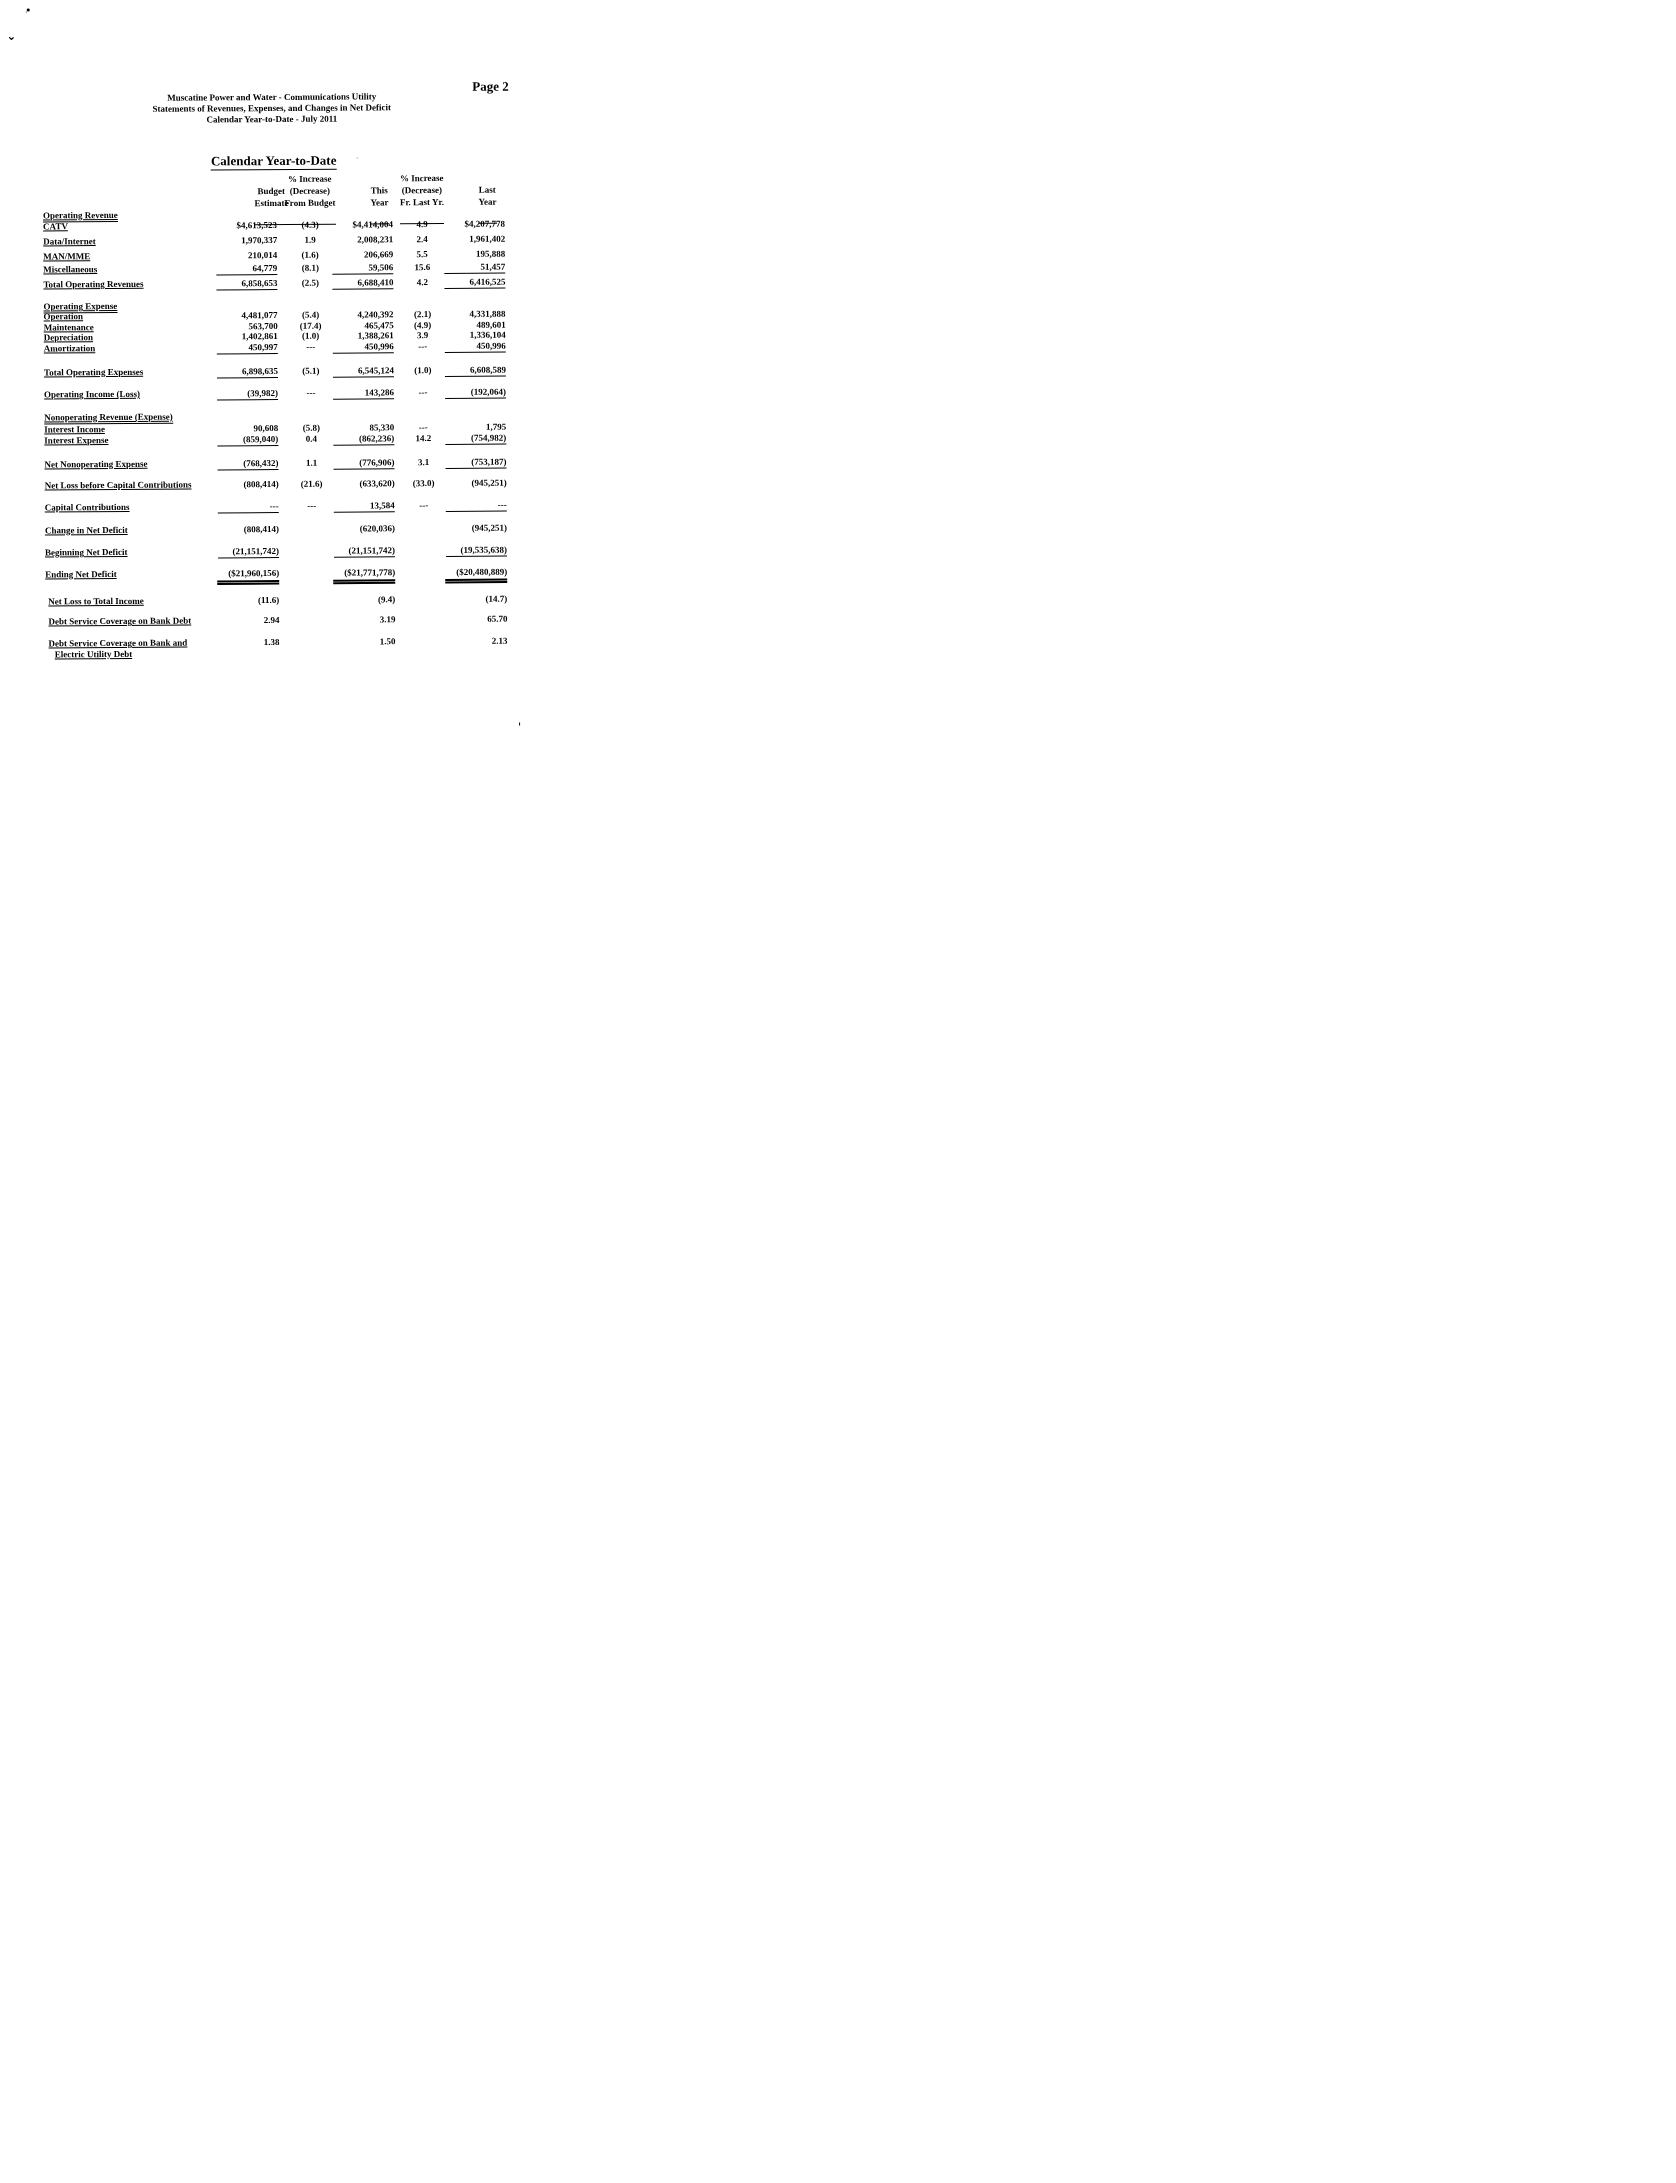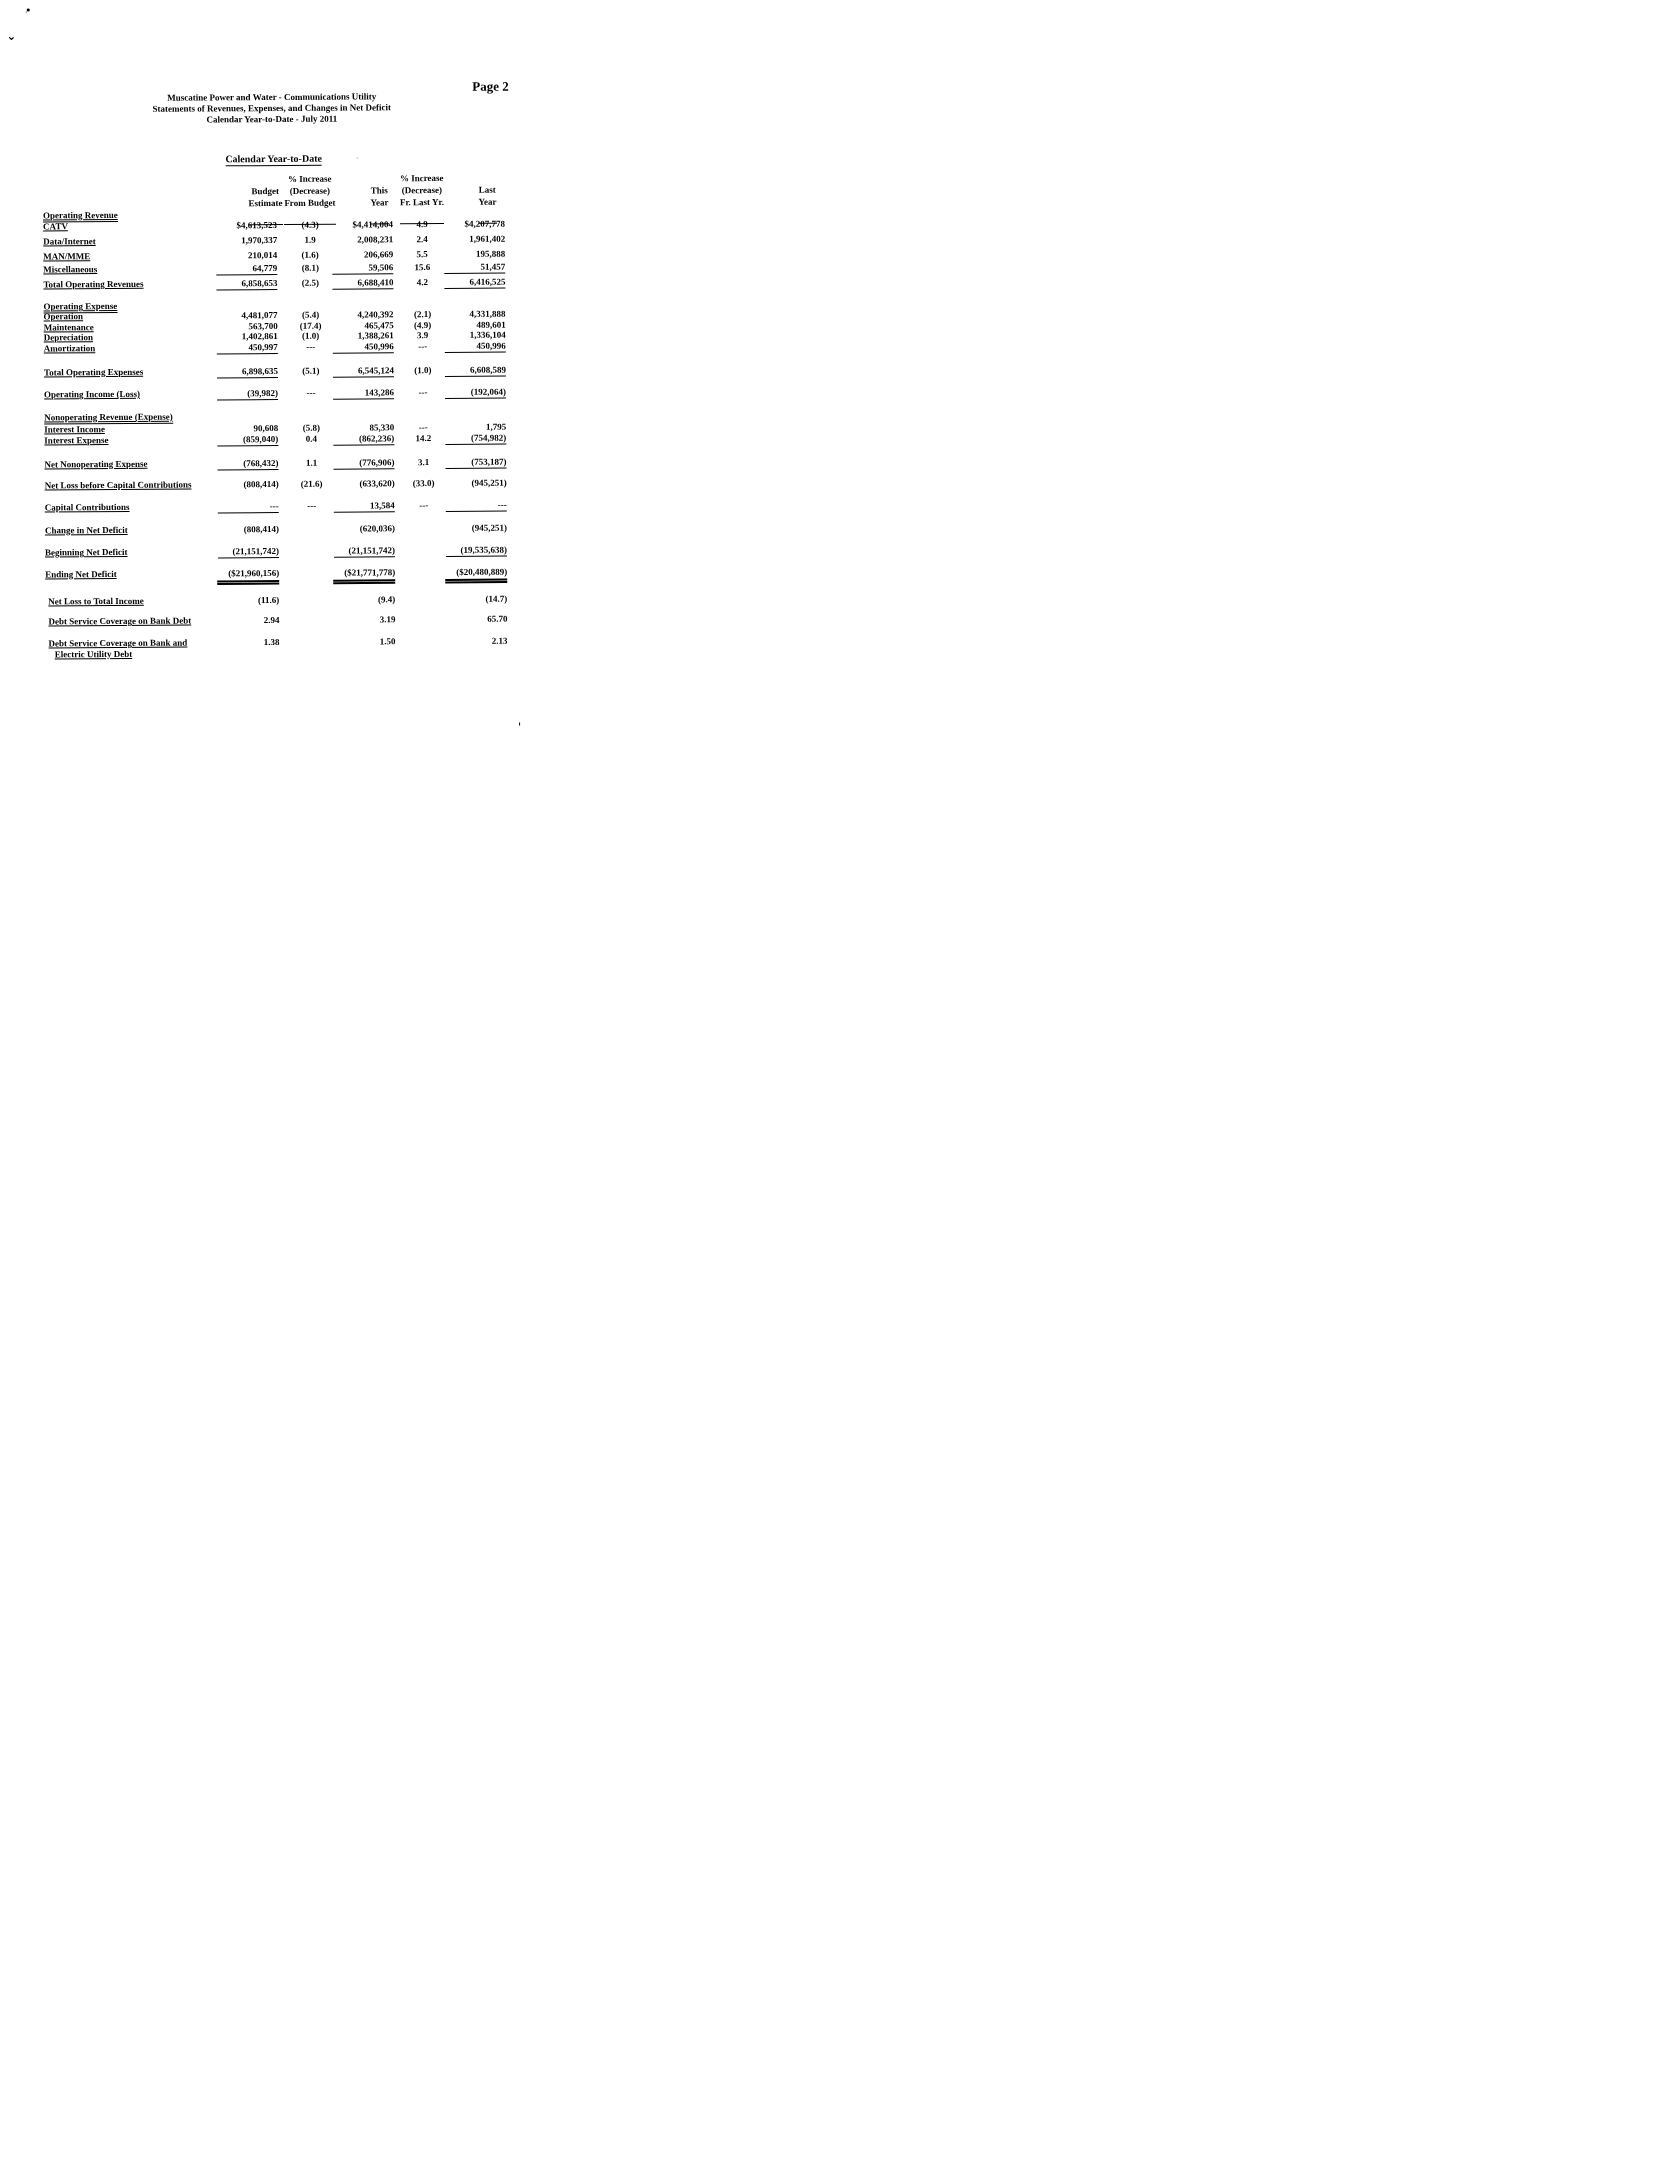--- a/index.html
+++ b/index.html
@@ -4,24 +4,24 @@
 <style>
   html,body{margin:0;padding:0;background:#ffffff;}
   body{width:559px;height:728px;position:relative;overflow:hidden;
        font-family:"Liberation Serif","DejaVu Serif",serif;color:#000;}
   #sheet{position:absolute;left:0;top:0;width:559px;height:728px;
          transform:rotate(-0.35deg);transform-origin:50% 30%;}
   .pageno{position:absolute;left:473px;top:80px;font-size:13px;font-weight:700;white-space:nowrap;}
   .titleblock{position:absolute;left:0;top:92px;width:545px;text-align:center;}
   .titleblock div{font-size:9px;font-weight:700;line-height:11px;white-space:nowrap;}
   .cytd{position:absolute;left:0;top:153px;width:548px;text-align:center;}
-  .cytd span{font-size:10px;font-weight:700;border-bottom:1.5px solid #000;padding-bottom:0.5px;}
+  .cytd span{font-size:13px;font-weight:700;border-bottom:1.5px solid #000;padding-bottom:0.5px;}
   .hrow{position:absolute;left:0;width:100%;height:11px;font-size:9px;font-weight:700;}
   .h1,.h2,.h3,.h4,.h5{position:absolute;text-align:center;white-space:nowrap;}
-  .h1{left:231px;width:69px;}
+  .h1{left:237px;width:69px;}
   .h2{left:273px;width:74px;}
   .h3{left:345px;width:69px;}
   .h4{left:385px;width:74px;}
   .h5{left:453px;width:69px;}
   .hu{border-bottom:1.2px solid #000;padding-bottom:16px;text-align:center;}
   .row{position:absolute;left:0;width:100%;height:11px;font-size:9px;font-weight:700;line-height:10px;}
   .lbl{position:absolute;left:43px;white-space:nowrap;text-decoration:underline;}
   .lbl.ind{left:46px;}
   .lbl.ind2{left:52px;text-align:right;}
   .sec .lbl{border-bottom:1.5px solid #000;padding-bottom:0.5px;}

